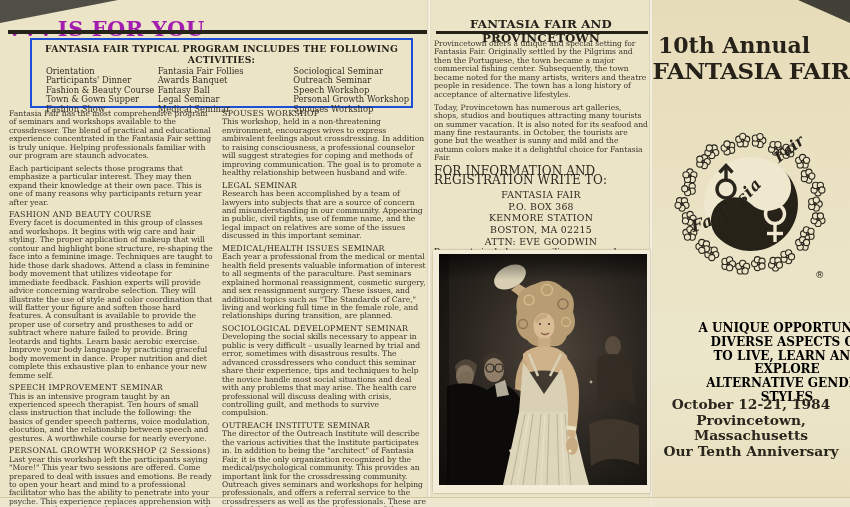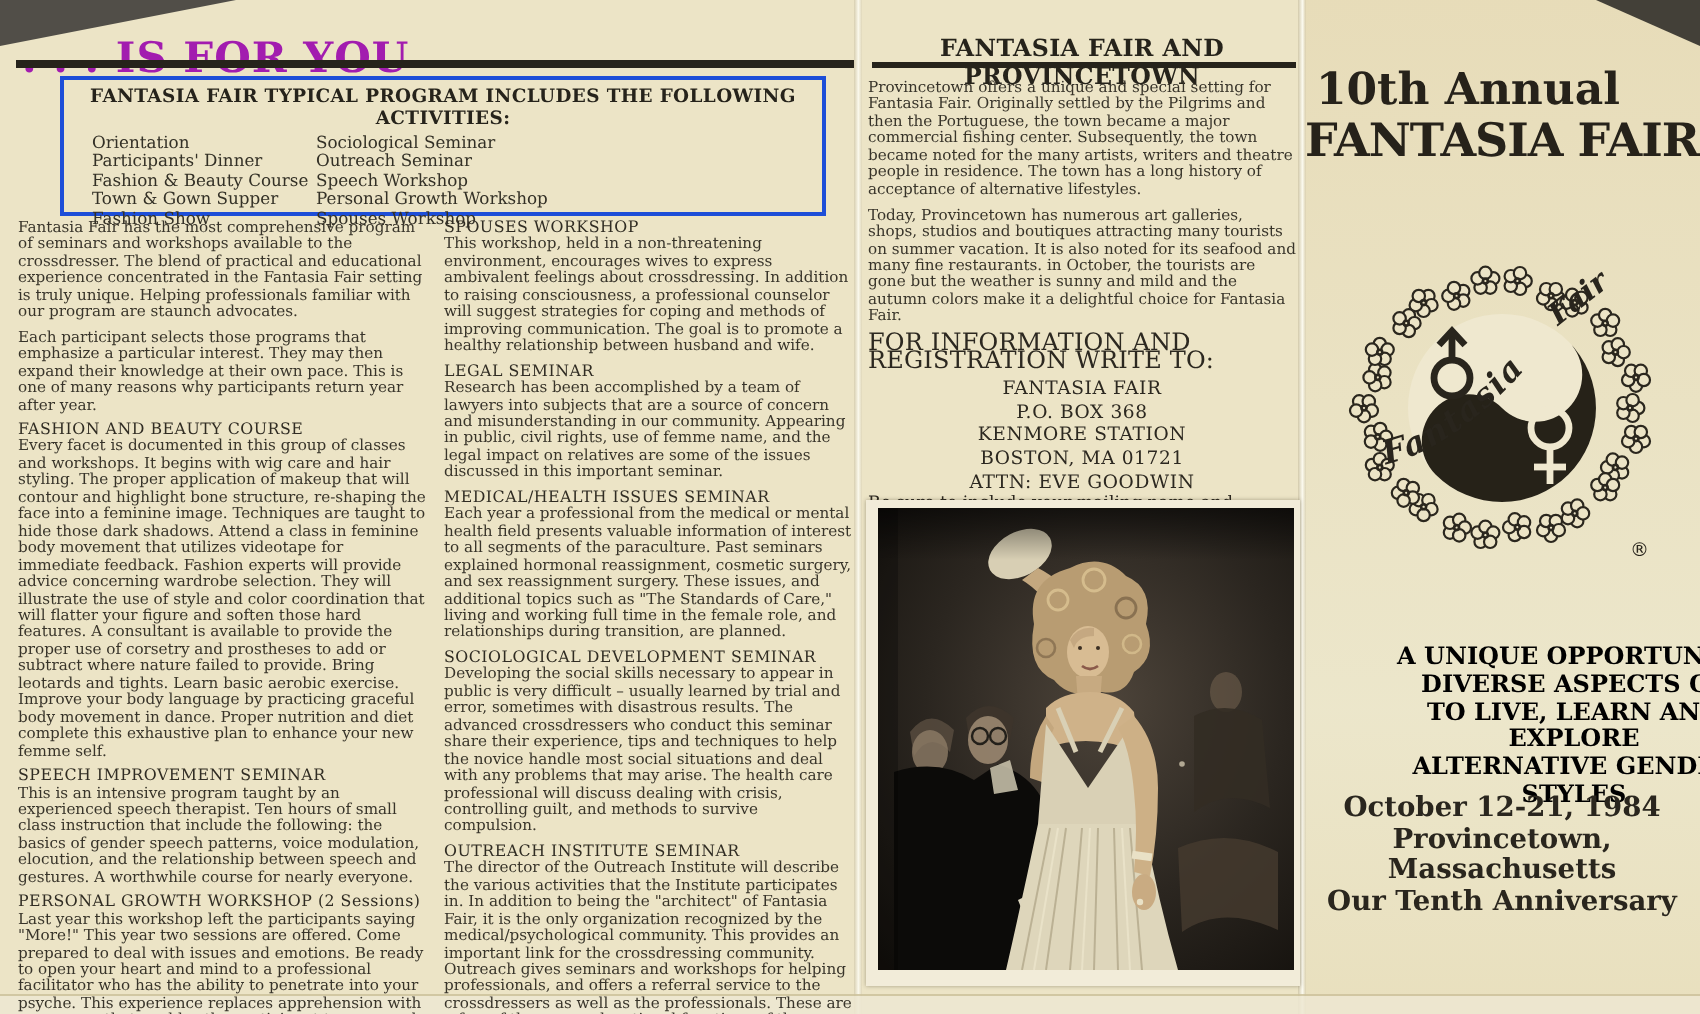--- a/index.html
+++ b/index.html
@@ -76,20 +76,27 @@
   <div class="program-box">
     <div class="pb-head">FANTASIA FAIR TYPICAL PROGRAM INCLUDES THE FOLLOWING ACTIVITIES:</div>
     <div class="pb-cols">
       <ul class="pb-col c1">
         <li>Orientation</li>
         <li>Participants' Dinner</li>
         <li>Fashion &amp; Beauty Course</li>
         <li>Town &amp; Gown Supper</li>
         <li>Fashion Show</li>
       </ul>
+      <ul class="pb-col c2">
+        <li>Fantasia Fair Follies</li>
+        <li>Awards Banquet</li>
+        <li>Fantasy Ball</li>
+        <li>Legal Seminar</li>
+        <li>Medical Seminar</li>
+      </ul>
       <ul class="pb-col c3">
         <li>Sociological Seminar</li>
         <li>Outreach Seminar</li>
         <li>Speech Workshop</li>
         <li>Personal Growth Workshop</li>
         <li>Spouses Workshop</li>
       </ul>
     </div>
   </div>
 
@@ -121,21 +128,21 @@
   <div class="m-rule"></div>
 
   <div class="m-body">
     <p>Provincetown offers a unique and special setting for Fantasia Fair. Originally settled by the Pilgrims and then the Portuguese, the town became a major commercial fishing center. Subsequently, the town became noted for the many artists, writers and theatre people in residence. The town has a long history of acceptance of alternative lifestyles.</p>
     <p>Today, Provincetown has numerous art galleries, shops, studios and boutiques attracting many tourists on summer vacation. It is also noted for its seafood and many fine restaurants. in October, the tourists are gone but the weather is sunny and mild and the autumn colors make it a delightful choice for Fantasia Fair.</p>
     <p class="reg-head">FOR INFORMATION AND REGISTRATION WRITE TO:</p>
     <div class="addr">
       <div>FANTASIA FAIR</div>
       <div>P.O. BOX 368</div>
       <div>KENMORE STATION</div>
-      <div>BOSTON, MA 01721</div>
+      <div>BOSTON, MA 02215</div>
       <div>ATTN: EVE GOODWIN</div>
     </div>
     <p class="reg-note">Be sure to include your mailing name and address.</p>
   </div>
 
   <figure class="photo-frame" style="margin:0" aria-label="Black-and-white photograph of a Fantasia Fair participant with curly blonde hair in a light striped dress, one hand raised to her head, walking past seated onlookers">
     <svg width="208" height="231" viewBox="0 0 208 231">
       <defs>
         <radialGradient id="pbg" cx="55%" cy="42%" r="78%">
           <stop offset="0%" stop-color="#4d443a"></stop>

